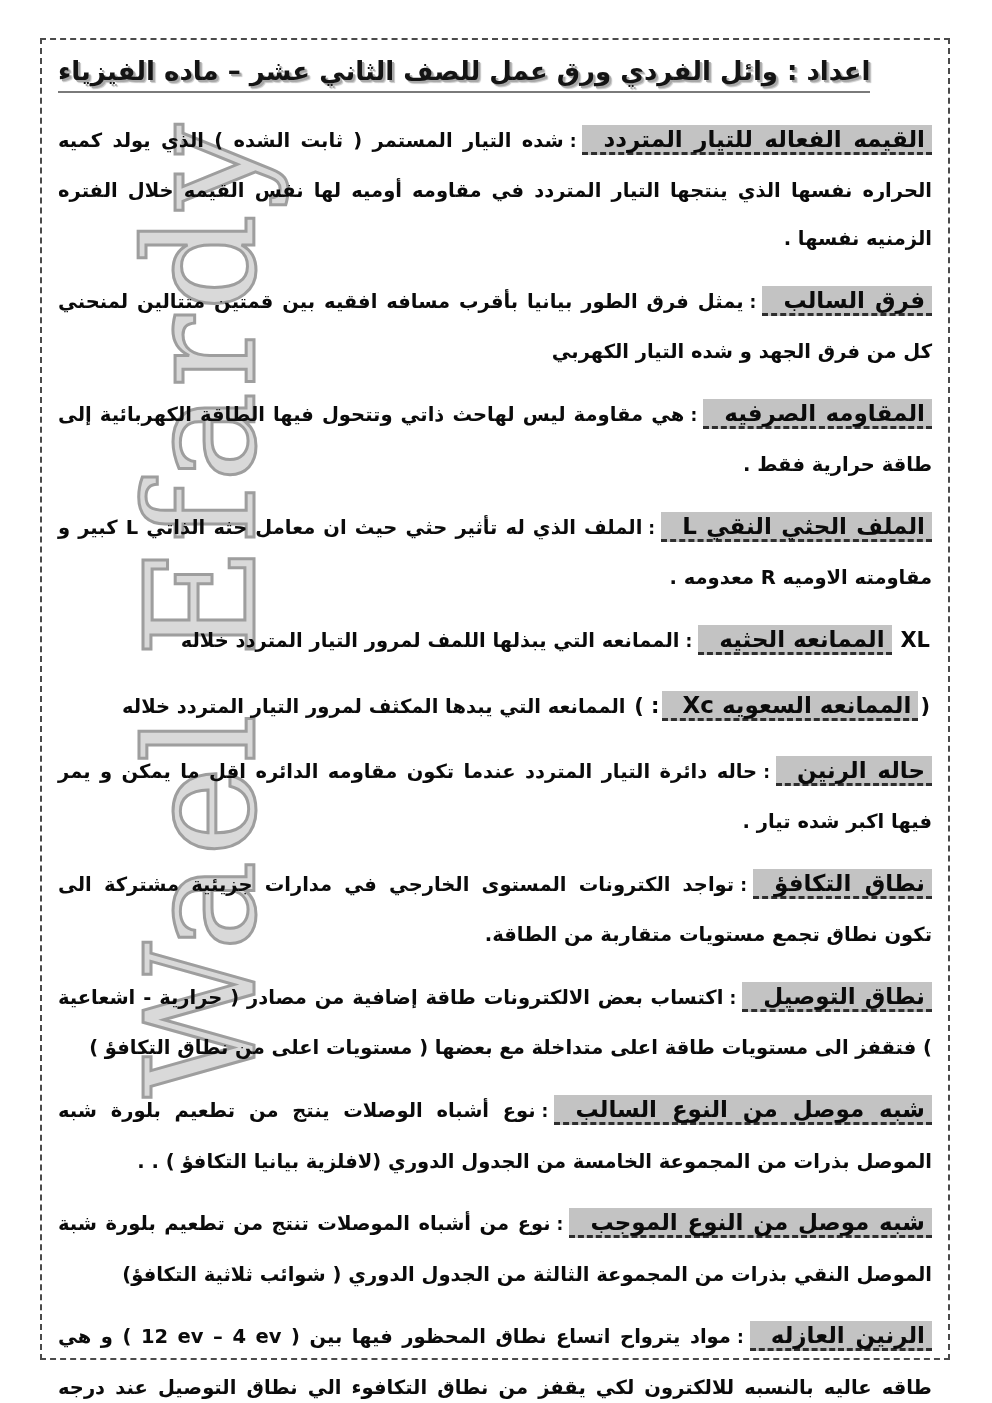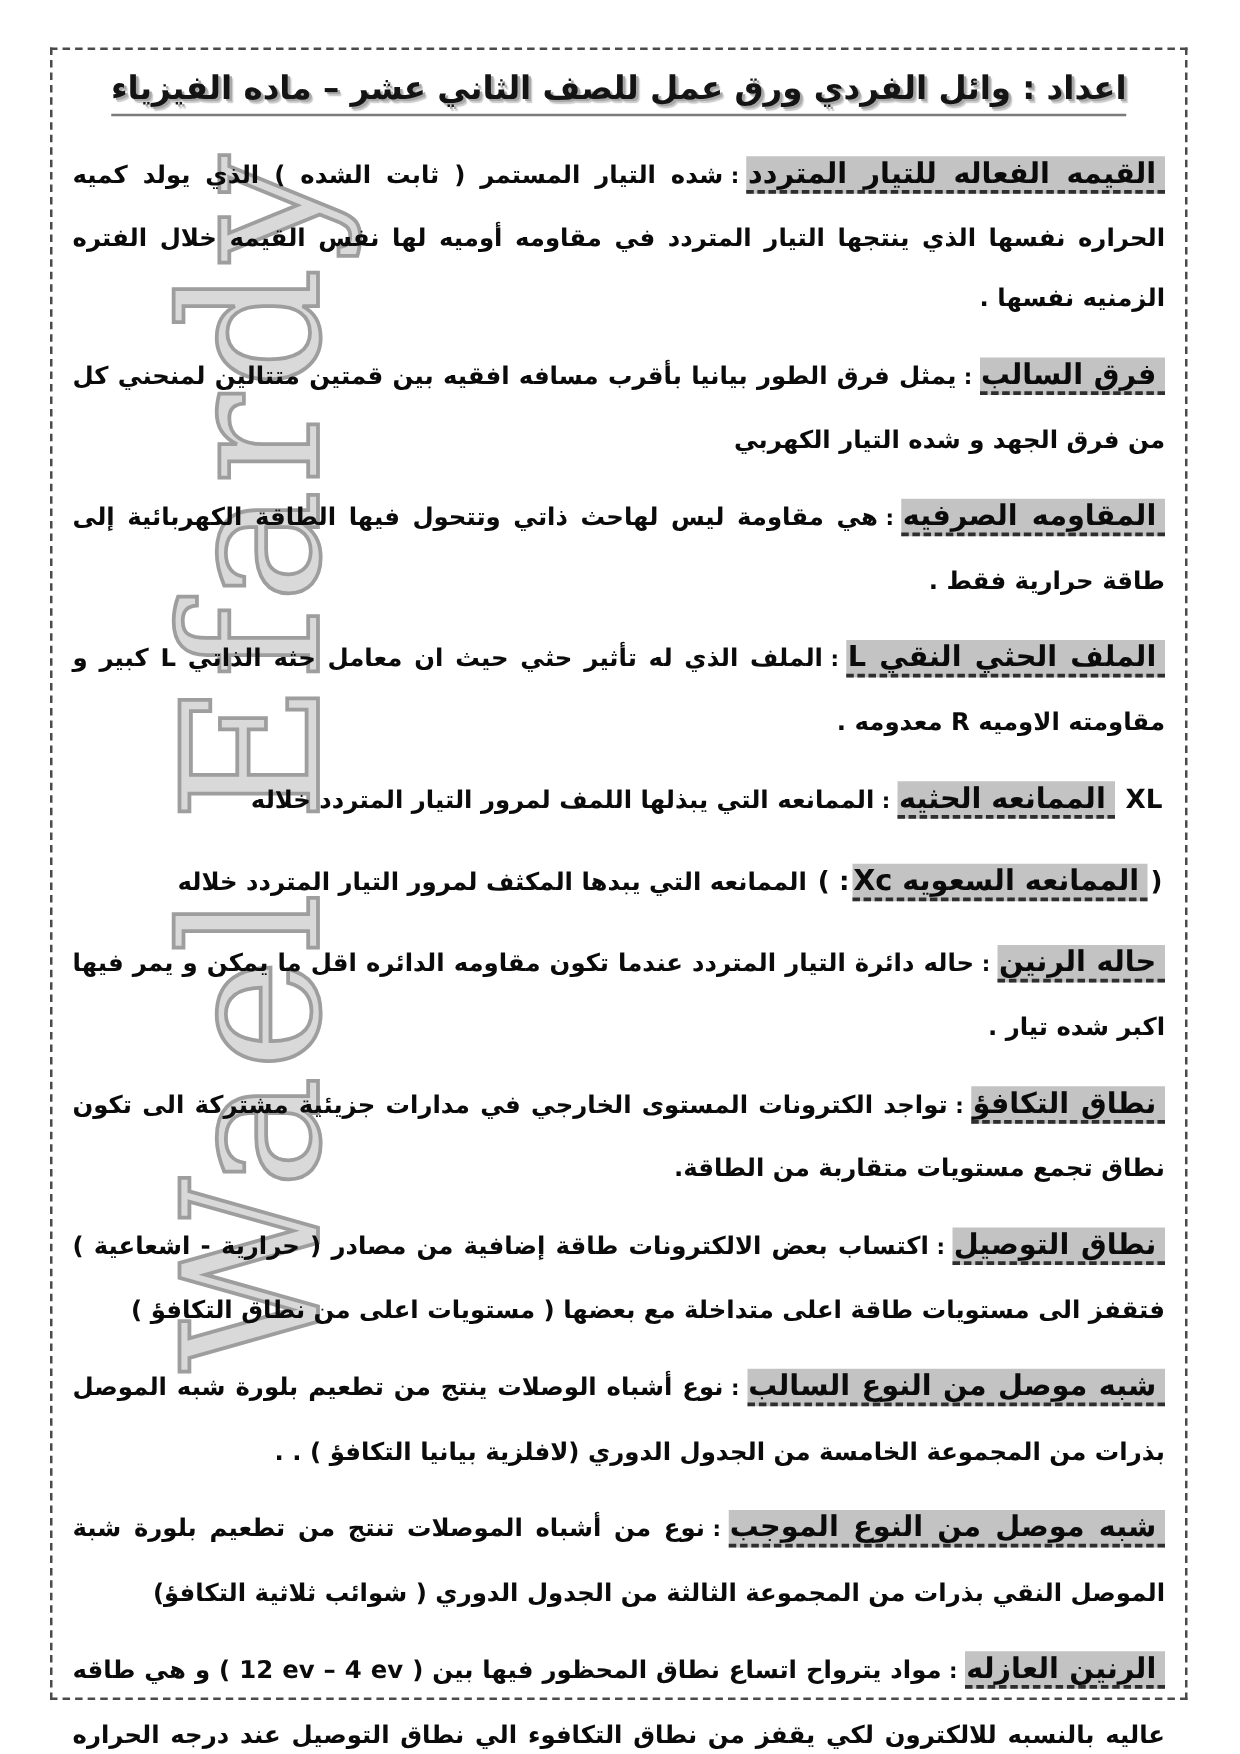--- a/index.html
+++ b/index.html
@@ -29,21 +29,20 @@
     font-size:152px;
     letter-spacing:4px;
     color:#d9d9d9;
     -webkit-text-stroke:3px #9e9e9e;
     white-space:nowrap;
     z-index:1;
     line-height:280px;
     text-align:center;
   }
   .hdr{
-    text-align:center;
     margin:6px 0 18px 0;
   }
   .hdr .t{
     display:inline-block;
     direction:rtl;
     font-size:26px;
     font-weight:bold;
     color:#141414;
     text-shadow:2px 2px 0 #a8a8a8, 3px 3px 1px #c8c8c8;
     border-bottom:2px solid #7a7a7a;
@@ -55,21 +54,21 @@
     margin:0;
     text-align:justify;
     font-size:19.5px;
     font-weight:bold;
     color:#0b0b0b;
     line-height:2.45;
   }
   .term{
     background:#c3c3c3;
     font-size:23px;
-    padding:1px 7px 0 1px;
+    padding:1px 7px 0 21px;
     border-bottom:3px dashed #2e2e2e;
   }
   .pfx,.sfx{
     font-size:21px;
     padding:0 2px;
   }
   .colon{
     font-size:17px;
     padding:0 6px;
   }

